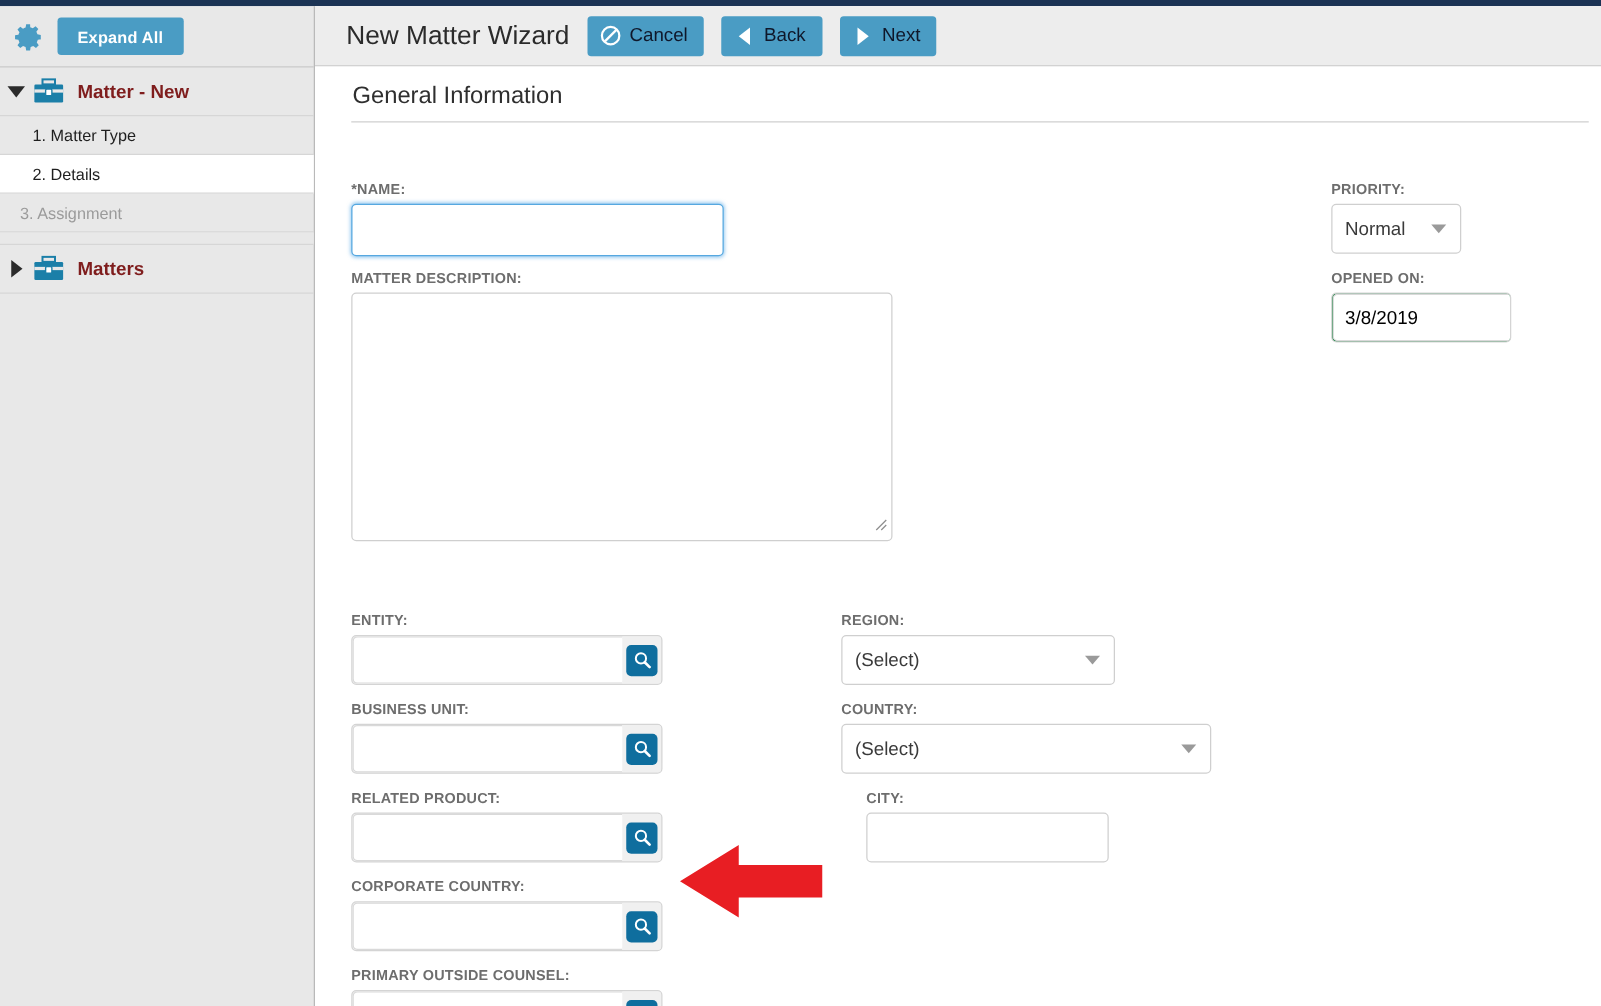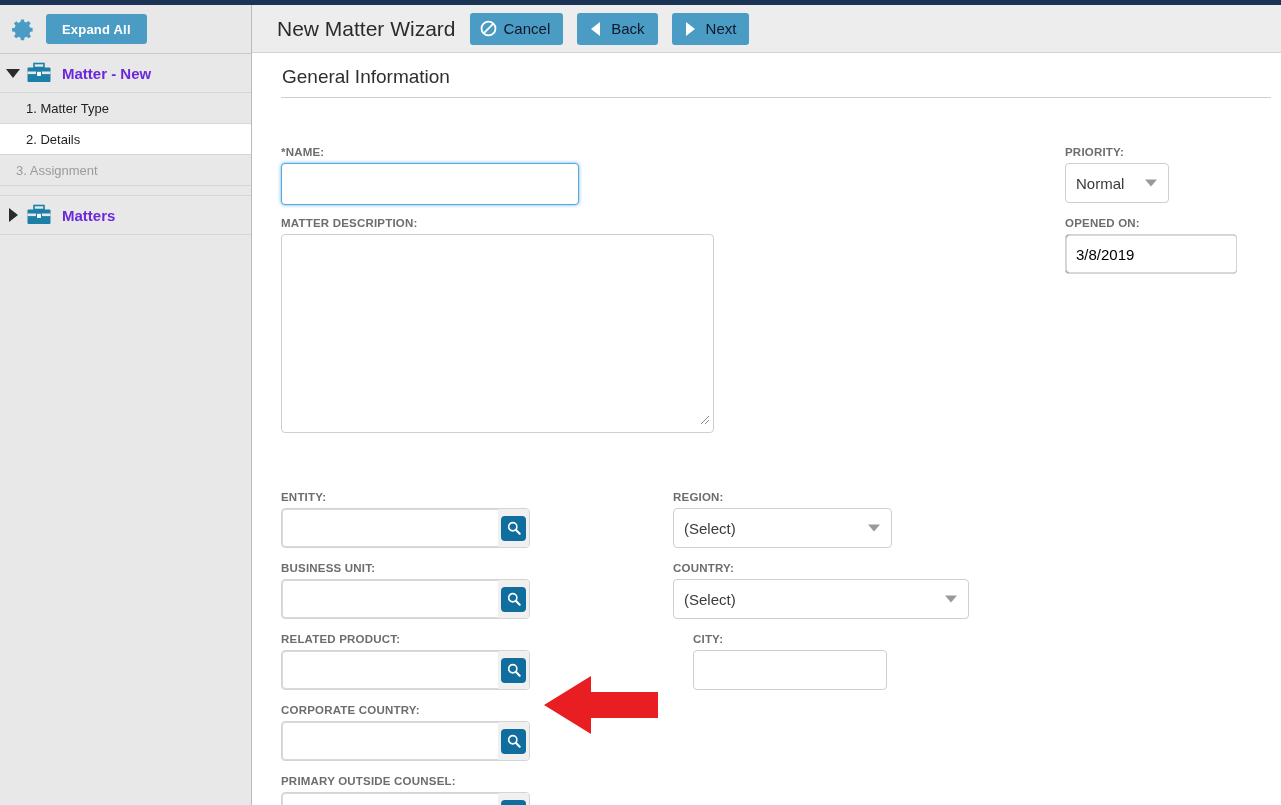--- a/index.html
+++ b/index.html
@@ -83,21 +83,21 @@
     border-bottom: 7px solid transparent;
     border-left: 9px solid #2b2b2b;
   }
   .briefcase {
     width: 26px; height: 22px; flex: 0 0 26px;
     position: relative;
     margin-right: 10px;
   }
   .tree-label {
     font-size: 15px;
-    color: #6d28d9;
+    color: #7f1d1d;
   }
   .tree-label.bold { font-weight: bold; font-size: 15px; }
   .tree-label.child { font-size: 13px; padding-left: 26px; color:#1f1f1f; }
   .tree-label.disabled { color: #9b9b9b; padding-left: 16px; }
 
   
   .main {
     position: absolute; left: 252px; top: 5px;
     width: 1029px; height: 800px;
     background: #ffffff;
@@ -239,21 +239,21 @@
     display: flex; align-items: center; justify-content: center;
   }
 
   
   .datebox {
     display: flex;
     border: 1px solid #d4d4d4;
     border-radius: 4px;
     background: #15803d;
     height: 40px;
-    width: 172px;
+    width: 144px;
     overflow: hidden;
     align-items: center;
   }
   .datebox input {
     border: 1px solid #d9d9d9;
     border-right: none;
     border-radius: 4px 0 0 4px;
     background: #ffffff;
     height: 38px;
     flex: 1 1 auto;

